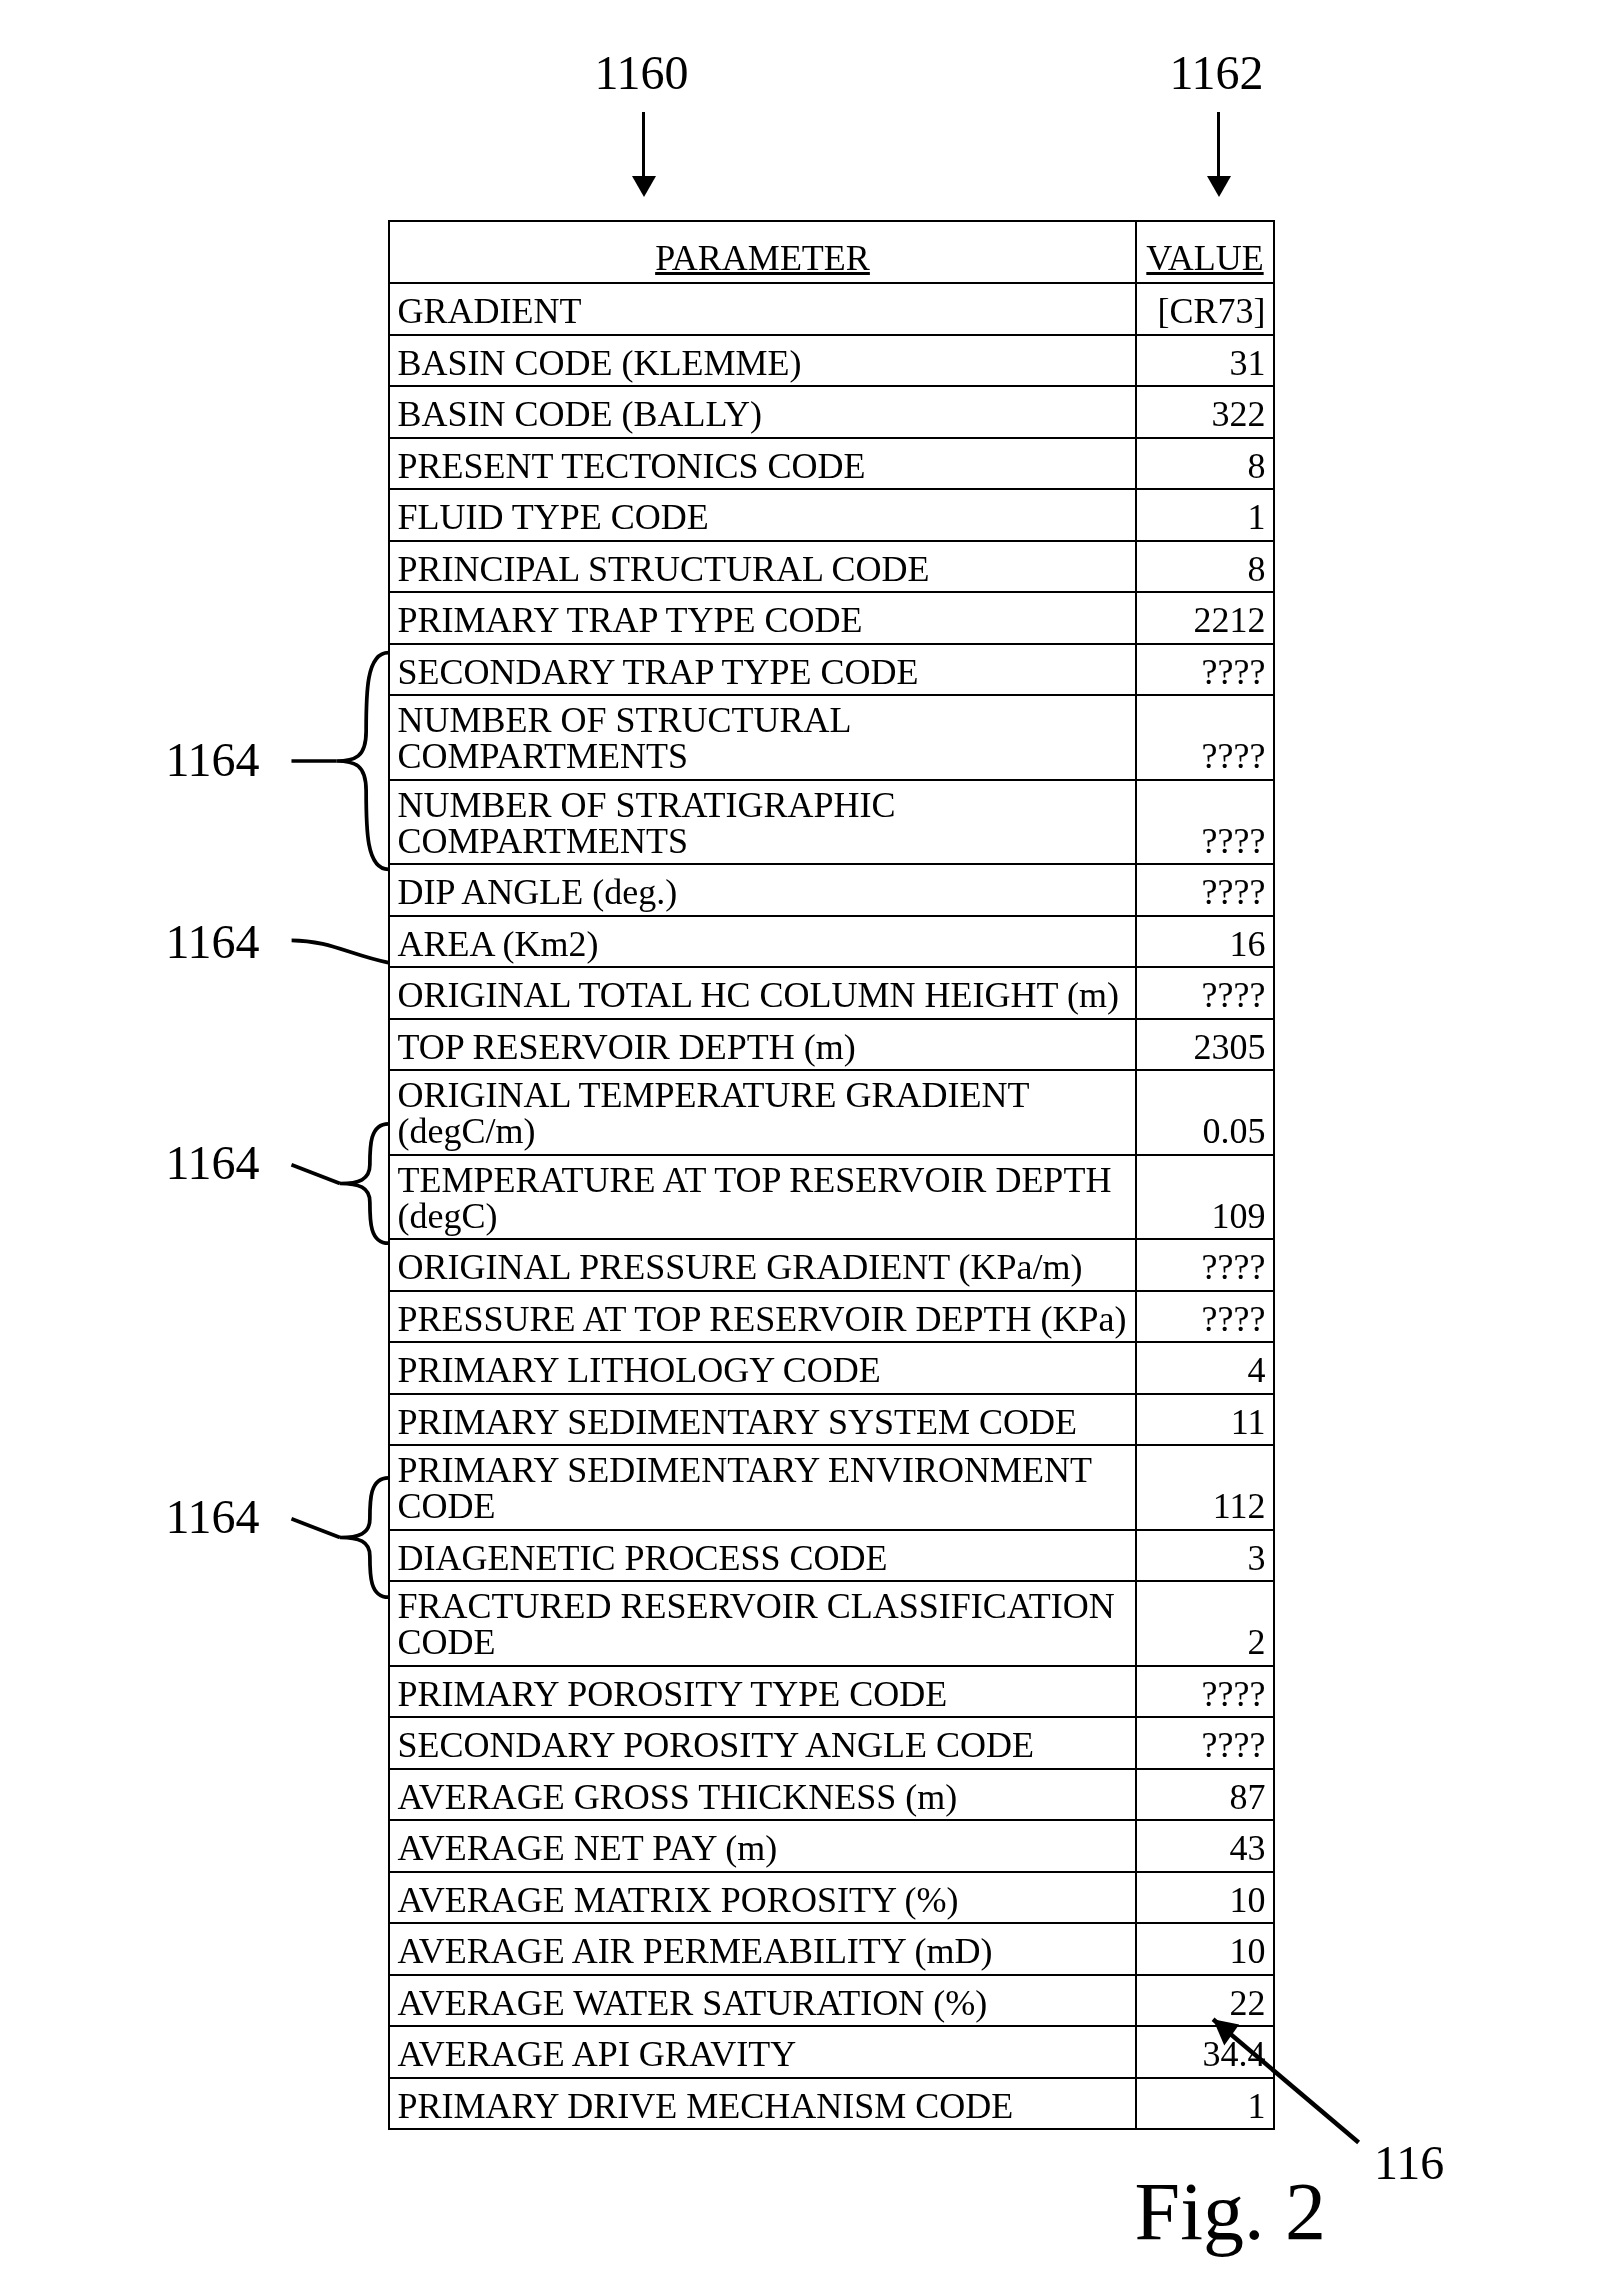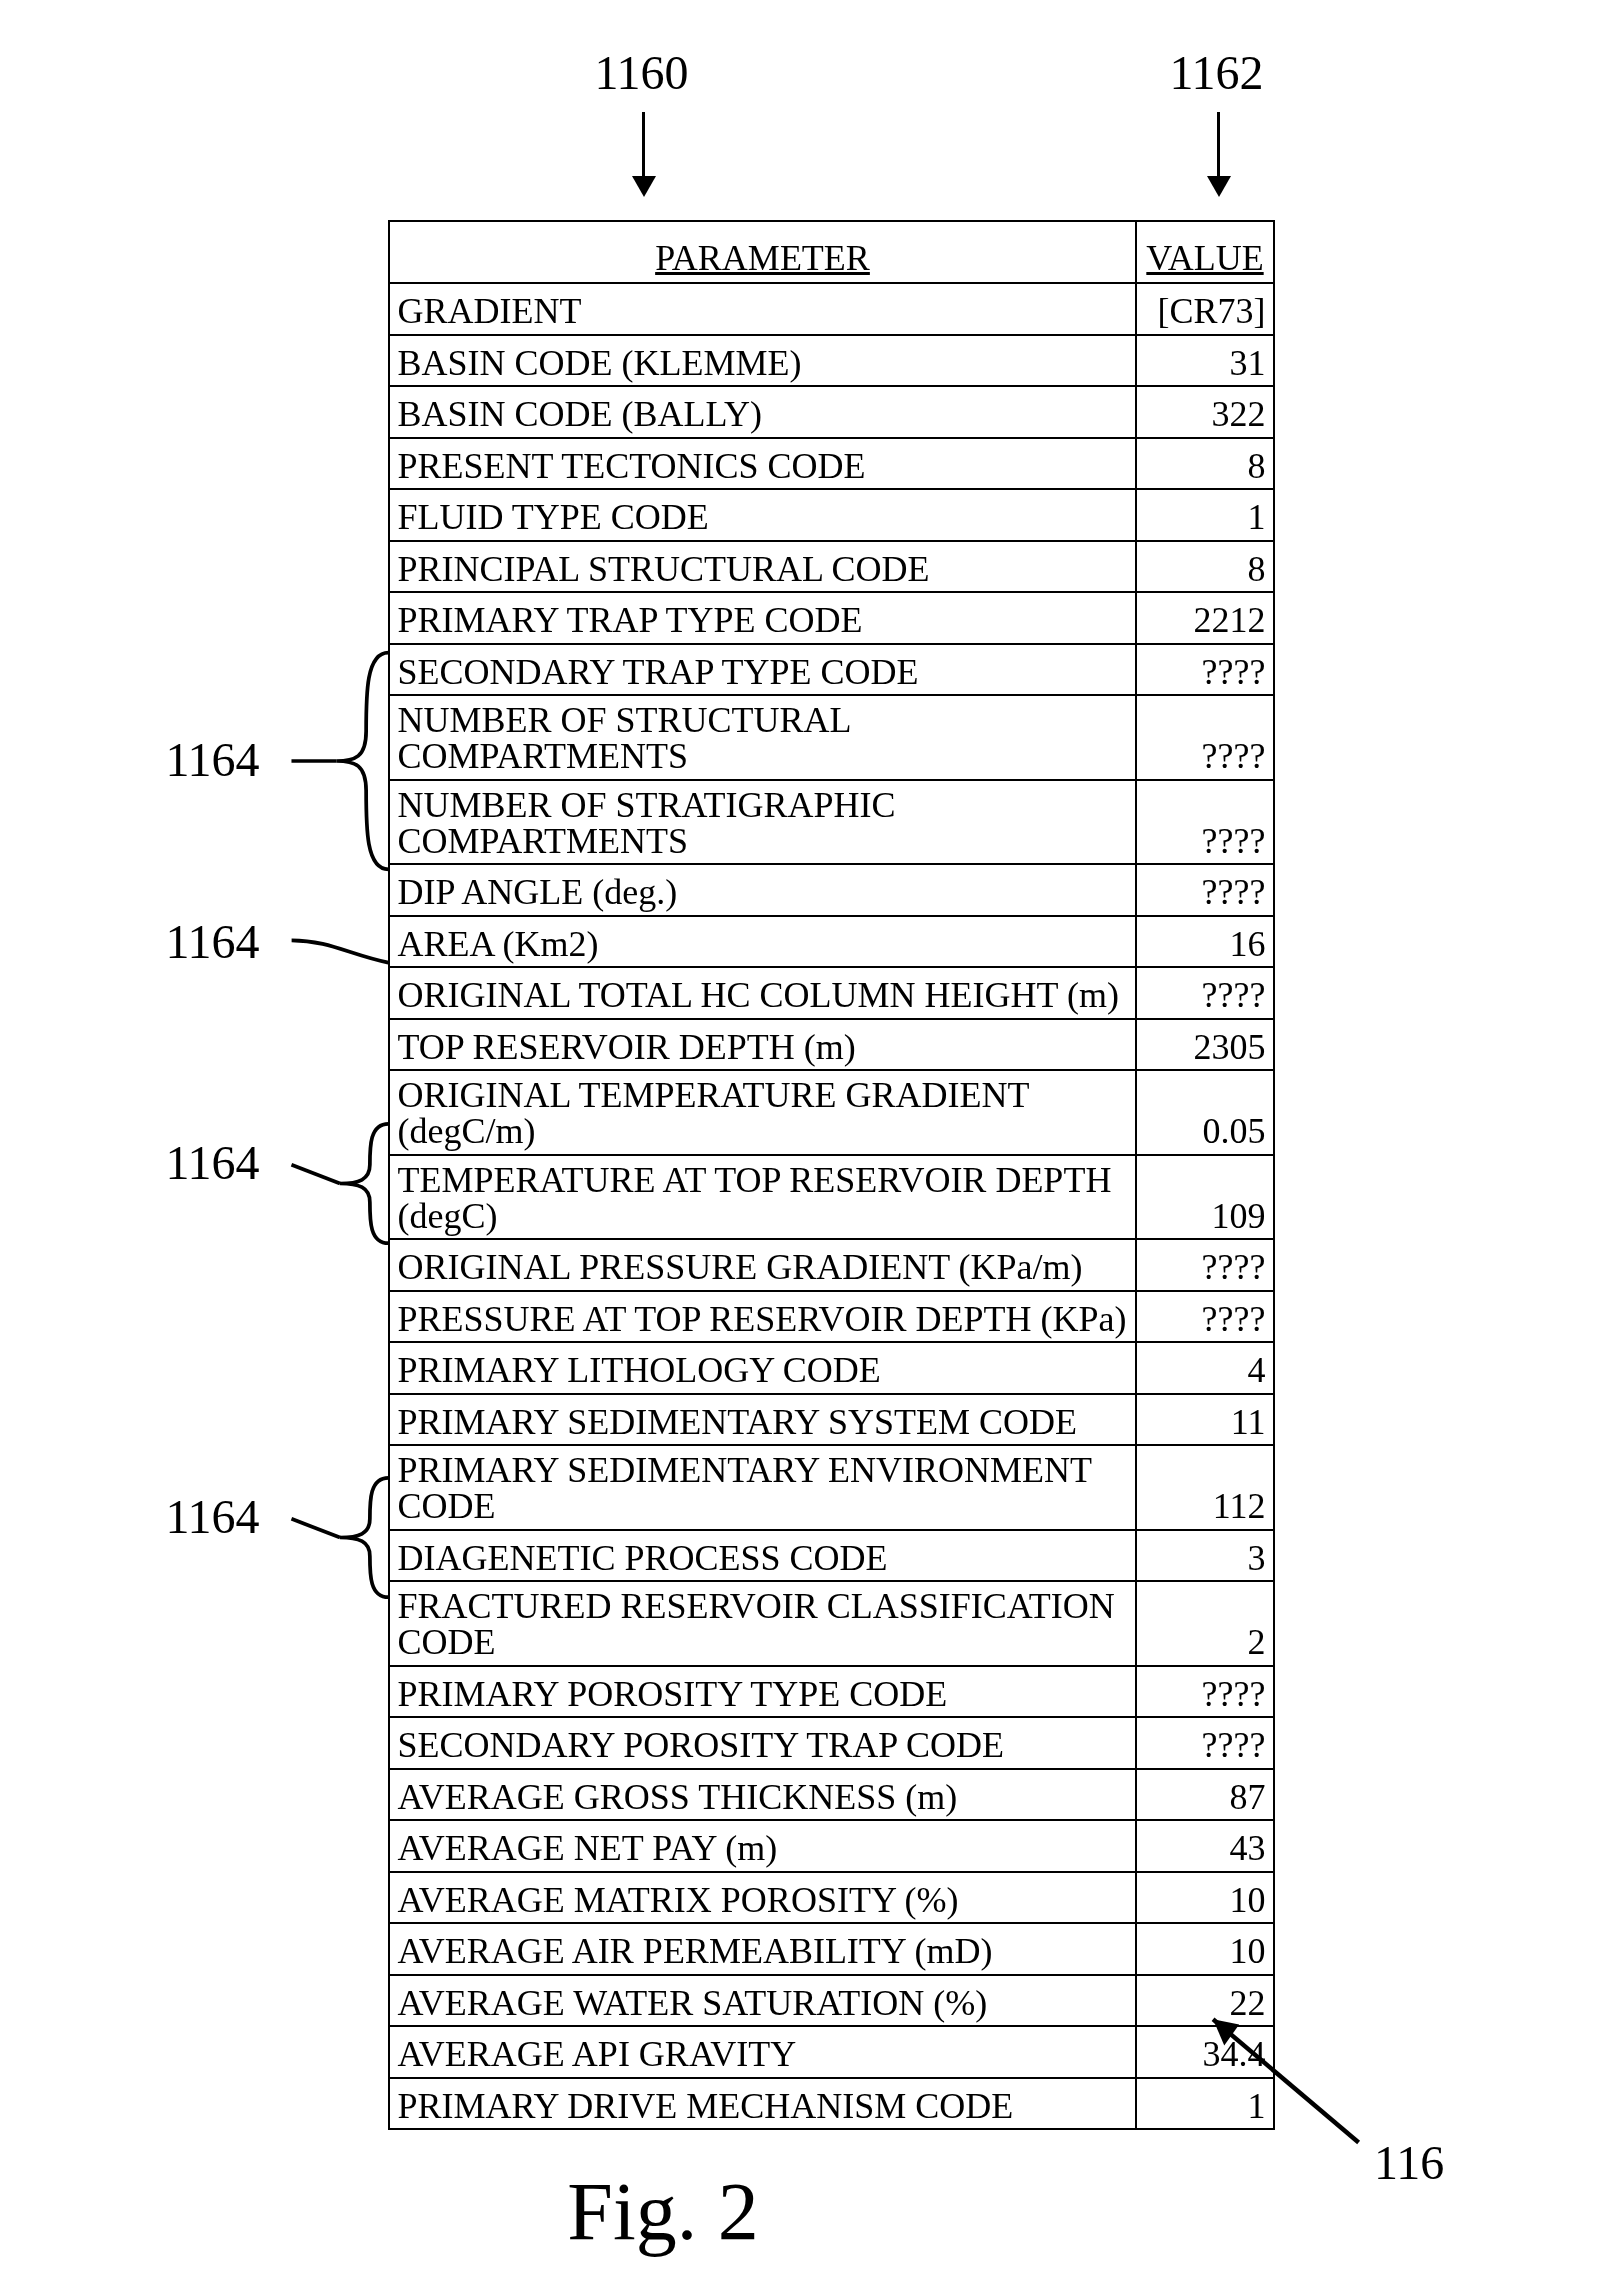--- a/index.html
+++ b/index.html
@@ -90,21 +90,21 @@
   
   .leader {
     position: absolute;
   }
 
   .fig-label {
     position: absolute;
     font-size: 82px;
     left: 0;
     width: 1326px;
-    text-align: center;
+    text-align: right;
   }
 
   .bottom-arrow {
     position: absolute;
   }
 
   .br-num {
     position: absolute;
     font-size: 48px;
   }
@@ -229,21 +229,21 @@
           </tr>
           <tr>
             <td class="param">FRACTURED RESERVOIR CLASSIFICATION CODE</td>
             <td class="value">2</td>
           </tr>
           <tr>
             <td class="param">PRIMARY POROSITY TYPE CODE</td>
             <td class="value">????</td>
           </tr>
           <tr>
-            <td class="param">SECONDARY POROSITY TRAP CODE</td>
+            <td class="param">SECONDARY POROSITY ANGLE CODE</td>
             <td class="value">????</td>
           </tr>
           <tr>
             <td class="param">AVERAGE GROSS THICKNESS (m)</td>
             <td class="value">87</td>
           </tr>
           <tr>
             <td class="param">AVERAGE NET PAY (m)</td>
             <td class="value">43</td>
           </tr>

